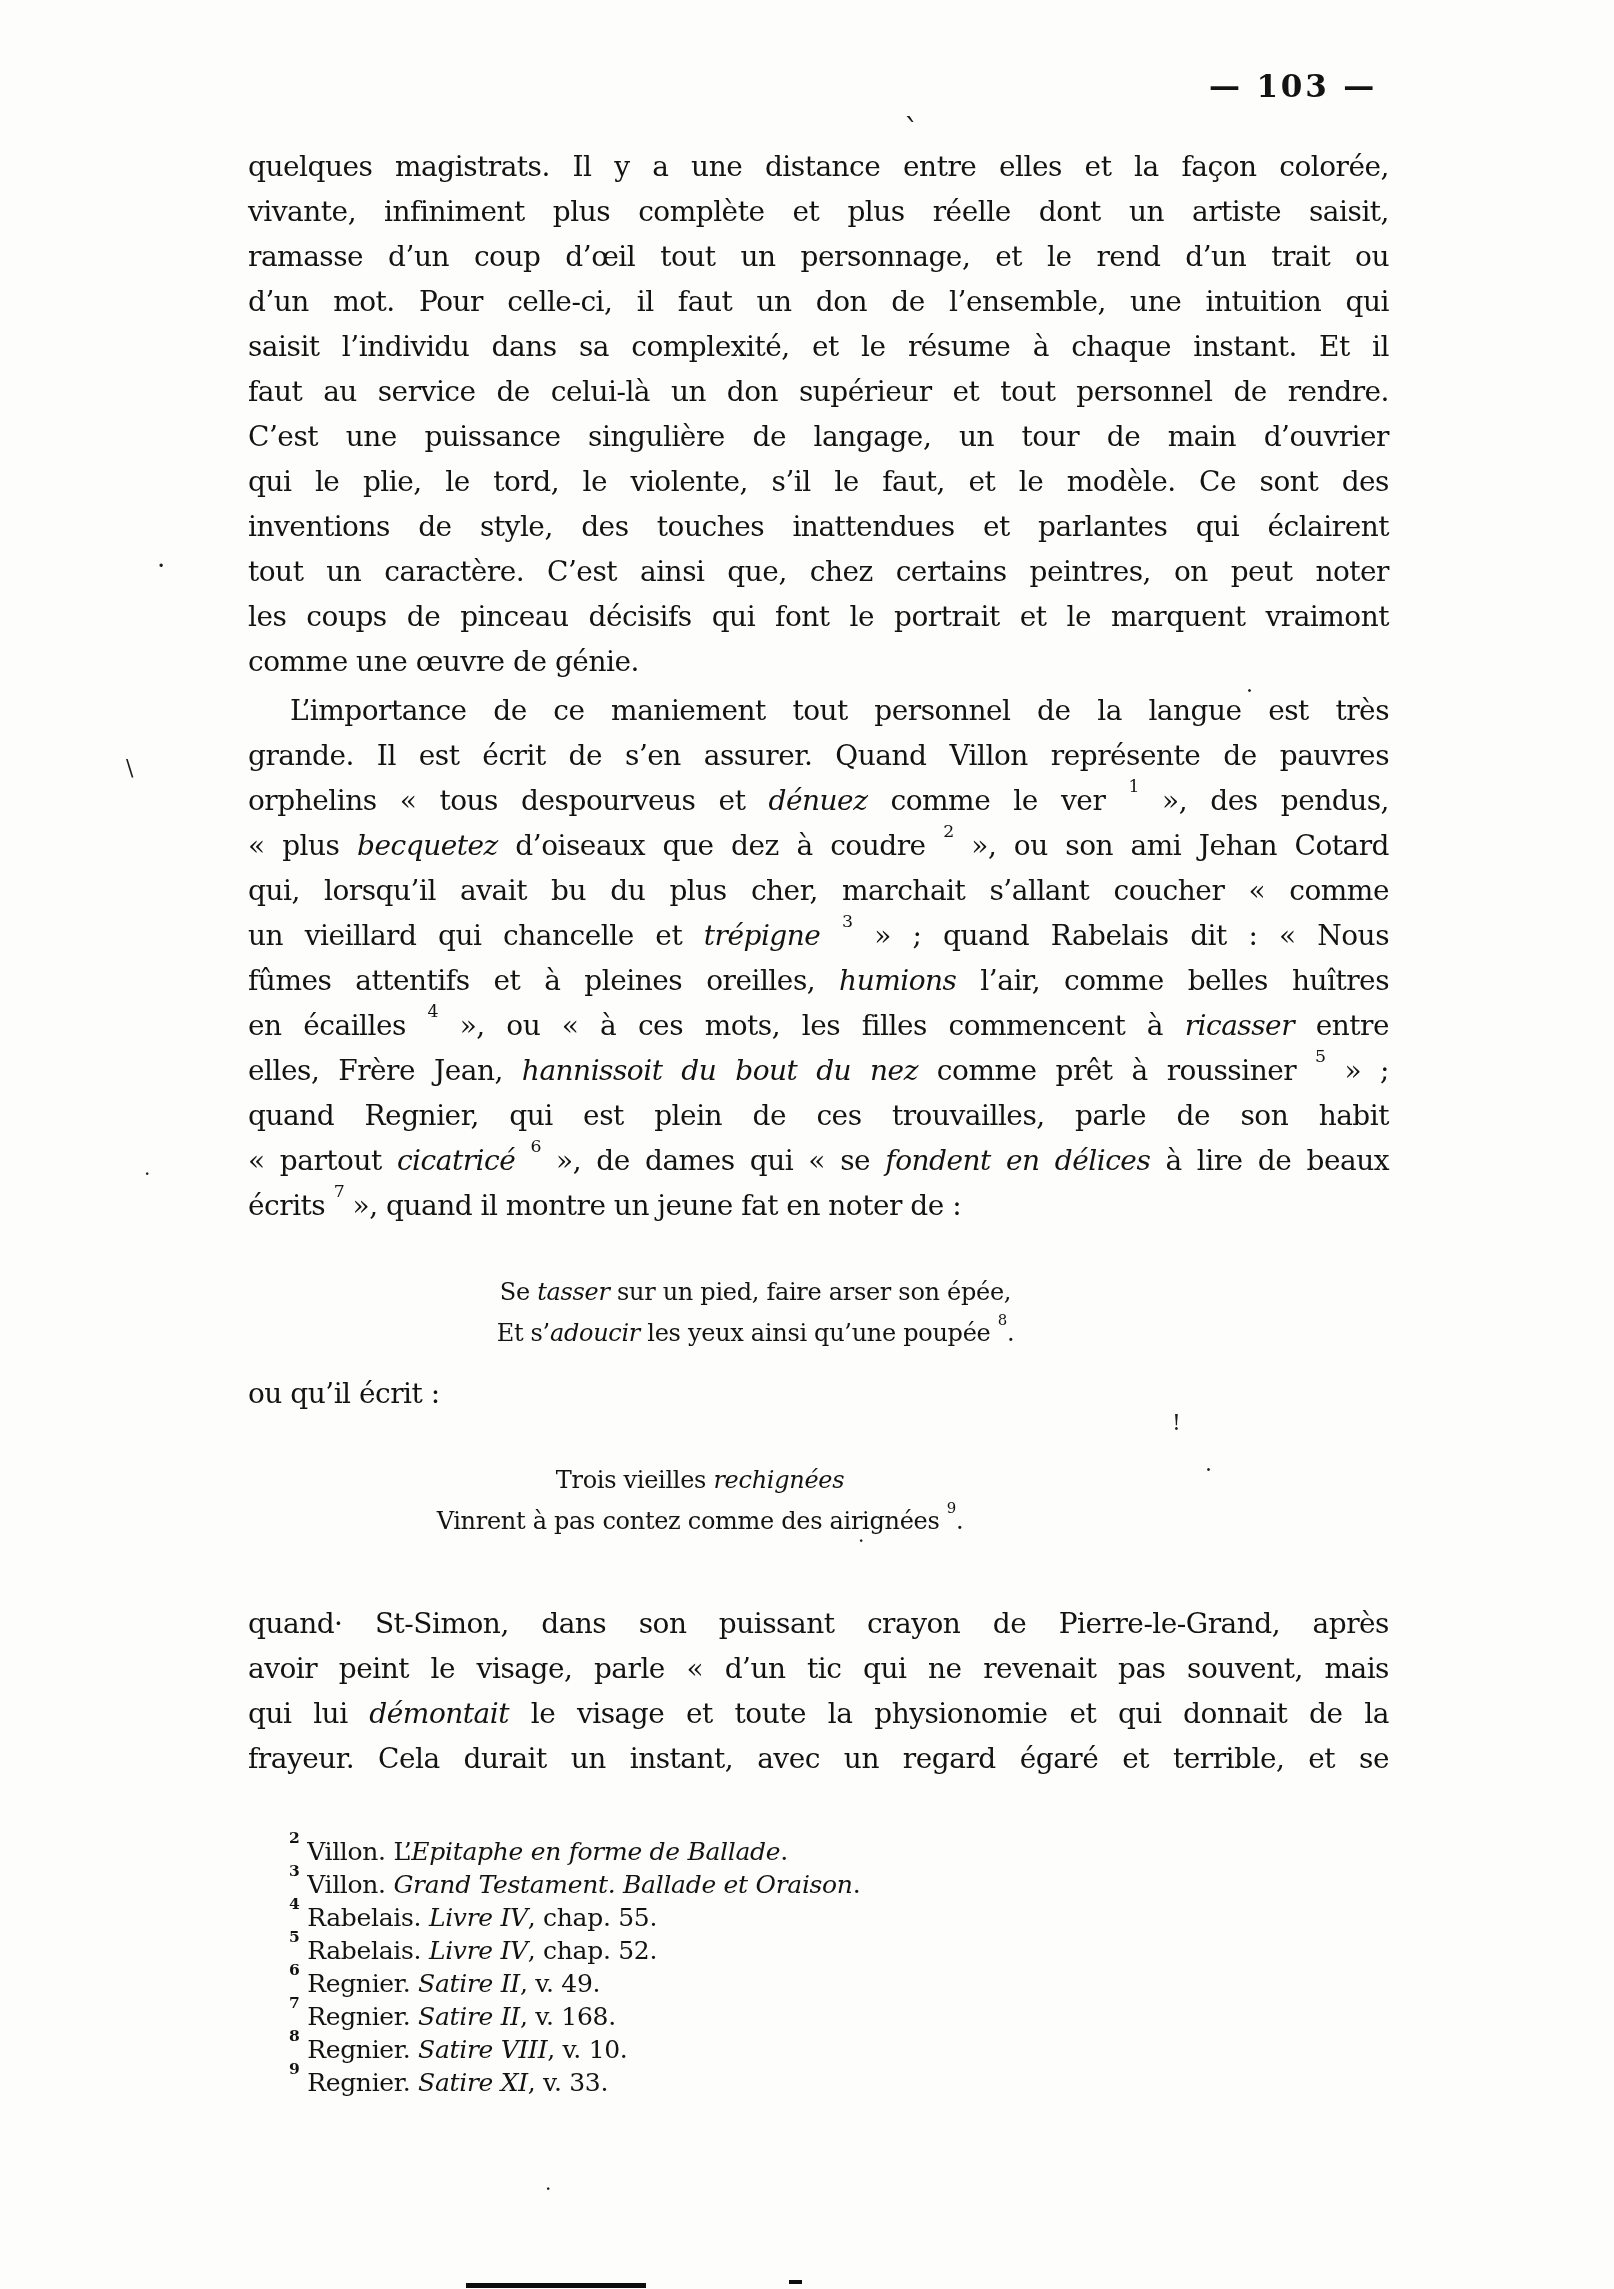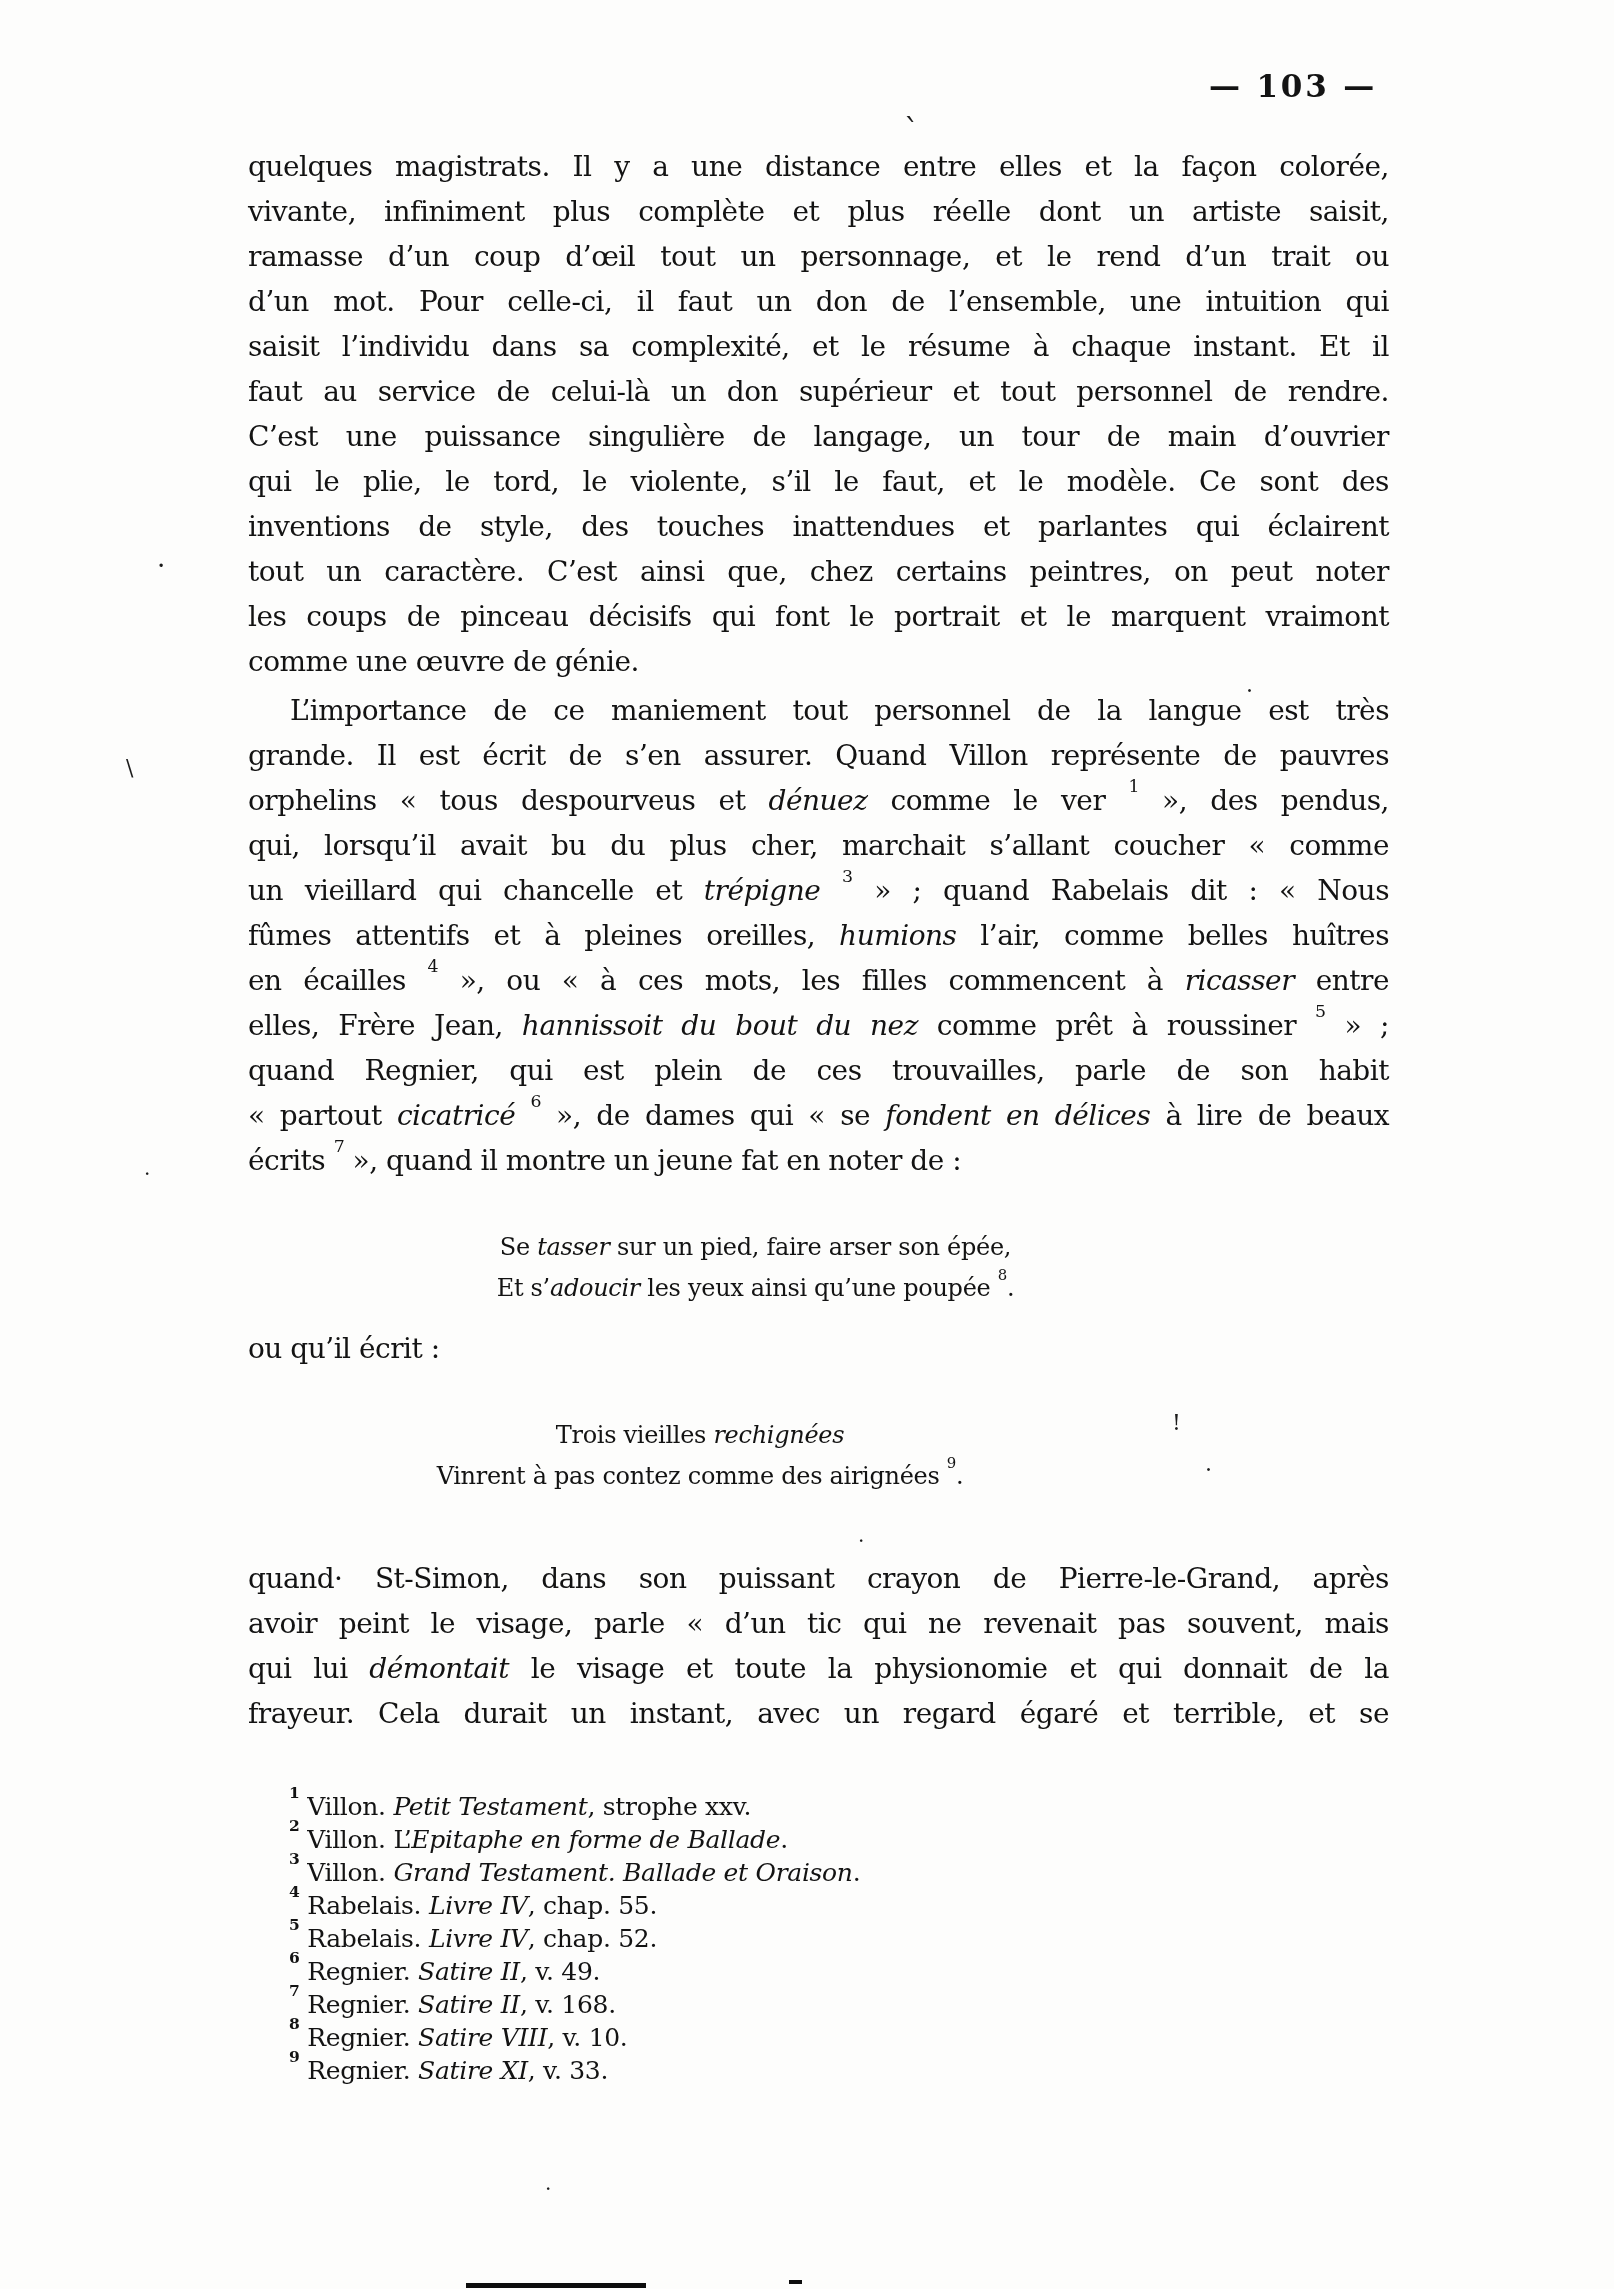--- a/index.html
+++ b/index.html
@@ -77,20 +77,21 @@
         <div class="line j"><span>qui le plie, le tord, le violente, s’il le faut, et le modèle. Ce sont des</span></div>
         <div class="line j"><span>inventions de style, des touches inattendues et parlantes qui éclairent</span></div>
         <div class="line j"><span>tout un caractère. C’est ainsi que, chez certains peintres, on peut noter</span></div>
         <div class="line j"><span>les coups de pinceau décisifs qui font le portrait et le marquent vraimont</span></div>
         <div class="line"><span>comme une œuvre de génie.</span></div>
       </div>
       <div class="block b-p2 para">
         <div class="line j ind"><span>L’importance de ce maniement tout personnel de la langue est très</span></div>
         <div class="line j"><span>grande. Il est écrit de s’en assurer. Quand Villon représente de pauvres</span></div>
         <div class="line j"><span>orphelins « tous despourveus et </span><em>dénuez</em><span> comme le ver </span><sup>1</sup><span> », des pendus,</span></div>
+        <div class="line j"><span>« plus </span><em>becquetez</em><span> d’oiseaux que dez à coudre </span><sup>2</sup><span> », ou son ami Jehan Cotard</span></div>
         <div class="line j"><span>qui, lorsqu’il avait bu du plus cher, marchait s’allant coucher « comme</span></div>
         <div class="line j"><span>un vieillard qui chancelle et </span><em>trépigne</em><span> </span><sup>3</sup><span> » ; quand Rabelais dit : « Nous</span></div>
         <div class="line j"><span>fûmes attentifs et à pleines oreilles, </span><em>humions</em><span> l’air, comme belles huîtres</span></div>
         <div class="line j"><span>en écailles </span><sup>4</sup><span> », ou « à ces mots, les filles commencent à </span><em>ricasser</em><span> entre</span></div>
         <div class="line j"><span>elles, Frère Jean, </span><em>hannissoit du bout du nez</em><span> comme prêt à roussiner </span><sup>5</sup><span> » ;</span></div>
         <div class="line j"><span>quand Regnier, qui est plein de ces trouvailles, parle de son habit</span></div>
         <div class="line j"><span>« partout </span><em>cicatricé</em><span> </span><sup>6</sup><span> », de dames qui « se </span><em>fondent en délices</em><span> à lire de beaux</span></div>
         <div class="line"><span>écrits </span><sup>7</sup><span> », quand il montre un jeune fat en noter de :</span></div>
       </div>
       <div class="block b-v1 verse">
@@ -104,21 +105,20 @@
         <div class="line"><span>Trois vieilles </span><em>rechignées</em></div>
         <div class="line"><span>Vinrent à pas contez comme des airignées </span><sup>9</sup><span>.</span></div>
       </div>
       <div class="block b-p3 para">
         <div class="line j"><span>quand· St-Simon, dans son puissant crayon de Pierre-le-Grand, après</span></div>
         <div class="line j"><span>avoir peint le visage, parle « d’un tic qui ne revenait pas souvent, mais</span></div>
         <div class="line j"><span>qui lui </span><em>démontait</em><span> le visage et toute la physionomie et qui donnait de la</span></div>
         <div class="line j"><span>frayeur. Cela durait un instant, avec un regard égaré et terrible, et se</span></div>
       </div>
       <div class="block b-fn para">
-        <div class="line"><sup>1</sup><span> Villon. </span><em>Petit Testament</em><span>, strophe xxv.</span></div>
         <div class="line"><sup>2</sup><span> Villon. L’</span><em>Epitaphe en forme de Ballade</em><span>.</span></div>
         <div class="line"><sup>3</sup><span> Villon. </span><em>Grand Testament. Ballade et Oraison</em><span>.</span></div>
         <div class="line"><sup>4</sup><span> Rabelais. </span><em>Livre IV</em><span>, chap. 55.</span></div>
         <div class="line"><sup>5</sup><span> Rabelais. </span><em>Livre IV</em><span>, chap. 52.</span></div>
         <div class="line"><sup>6</sup><span> Regnier. </span><em>Satire II</em><span>, v. 49.</span></div>
         <div class="line"><sup>7</sup><span> Regnier. </span><em>Satire II</em><span>, v. 168.</span></div>
         <div class="line"><sup>8</sup><span> Regnier. </span><em>Satire VIII</em><span>, v. 10.</span></div>
         <div class="line"><sup>9</sup><span> Regnier. </span><em>Satire XI</em><span>, v. 33.</span></div>
       </div>
     </div>

